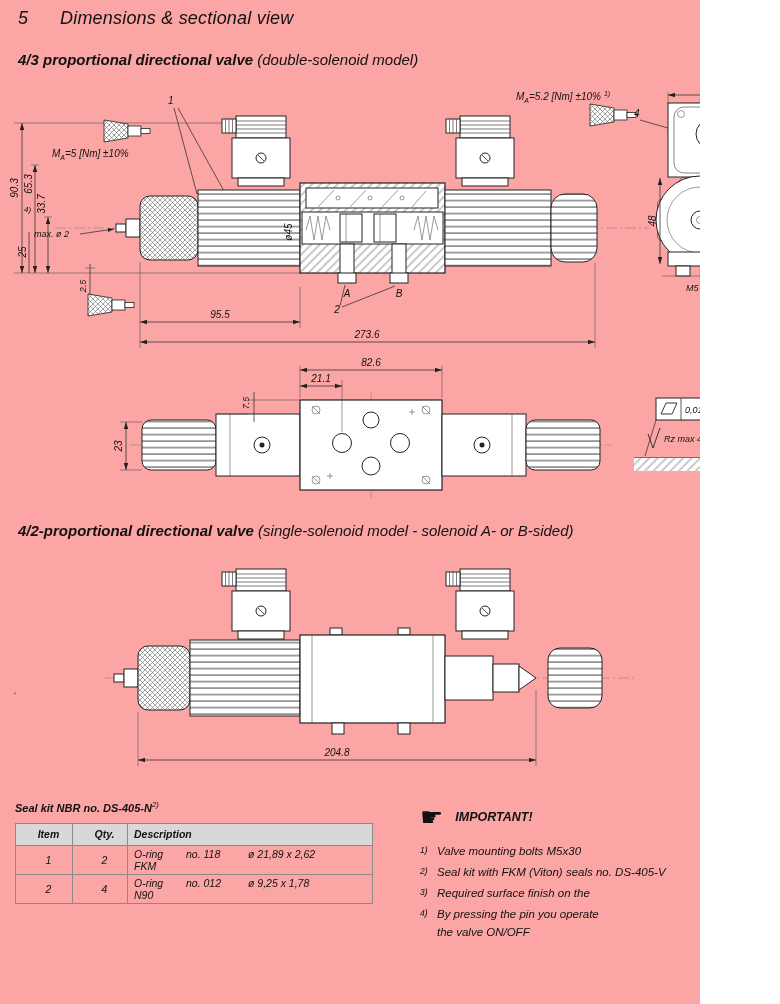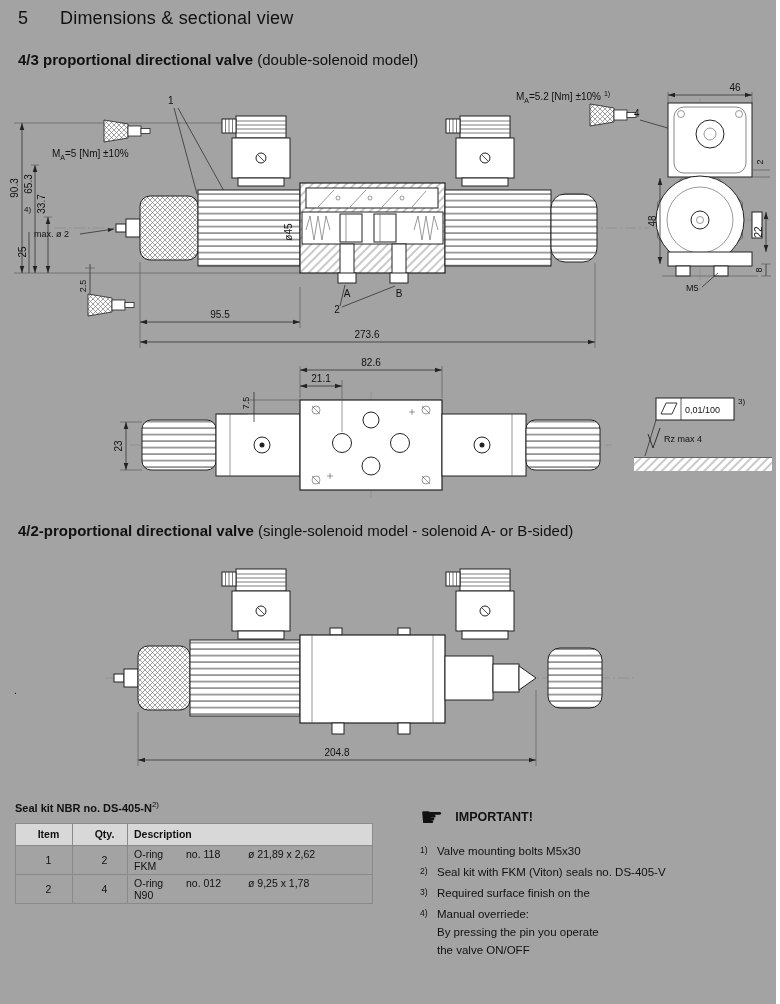--- a/index.html
+++ b/index.html
@@ -1,18 +1,18 @@
 <!DOCTYPE html>
 <html><head>
 <meta charset="utf-8">
 <style>
   * { margin:0; padding:0; box-sizing:border-box; }
   html,body { background:#fff; }
   body { font-family:"Liberation Sans", sans-serif; color:#111; }
-  .page { position:relative; width:776px; height:1004px; background:#a3a3a3; overflow:hidden; }
+  .page { position:relative; width:700px; height:1004px; background:#fca5a5; overflow:hidden;font-style:italic; }
 
   .title-row { position:absolute; top:8px; left:18px; font-size:18px; letter-spacing:.2px; }
   .sec-num { display:inline-block; width:42px; }
 
   .subheading { position:absolute; left:18px; font-size:15px; }
   .subheading b { font-weight:bold; }
   #sub1 { top:51px; }
   #sub2 { top:522px; }
 
   svg.drawing { position:absolute; left:0; }
@@ -401,17 +401,17 @@
     <div class="note">
       <span class="nsup">1)</span><span class="ntext"><span class="nline">Valve mounting bolts M5x30</span></span>
     </div>
     <div class="note">
       <span class="nsup">2)</span><span class="ntext"><span class="nline">Seal kit with FKM (Viton) seals no. DS-405-V</span></span>
     </div>
     <div class="note">
       <span class="nsup">3)</span><span class="ntext"><span class="nline">Required surface finish on the</span></span>
     </div>
     <div class="note">
-      <span class="nsup">4)</span><span class="ntext"><span class="nline">Manual overriede:</span><span class="nline">By pressing the pin you operate</span><span class="nline">the valve ON/OFF</span></span>
+      <span class="nsup">4)</span><span class="ntext"><span class="nline">By pressing the pin you operate</span><span class="nline">the valve ON/OFF</span></span>
     </div>
   </div>
 
 </div>
 
 </body></html>

